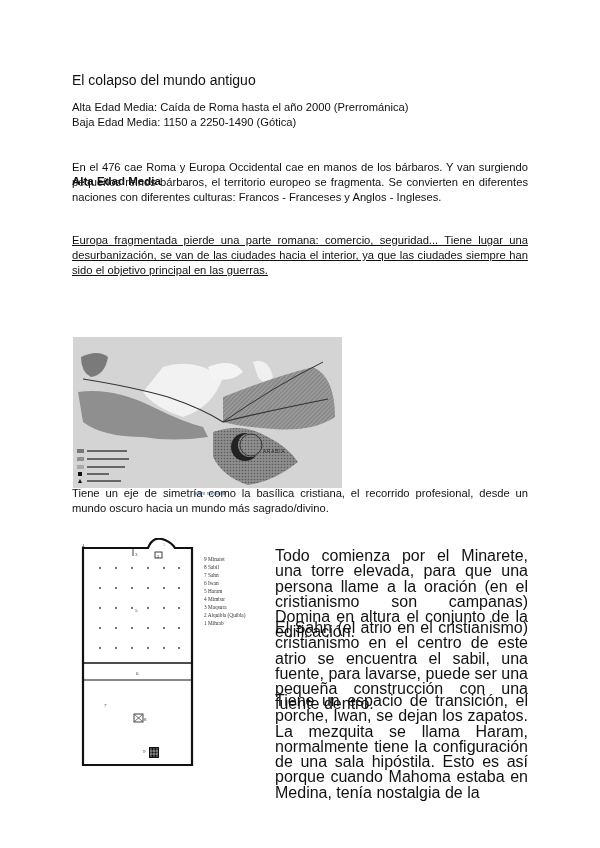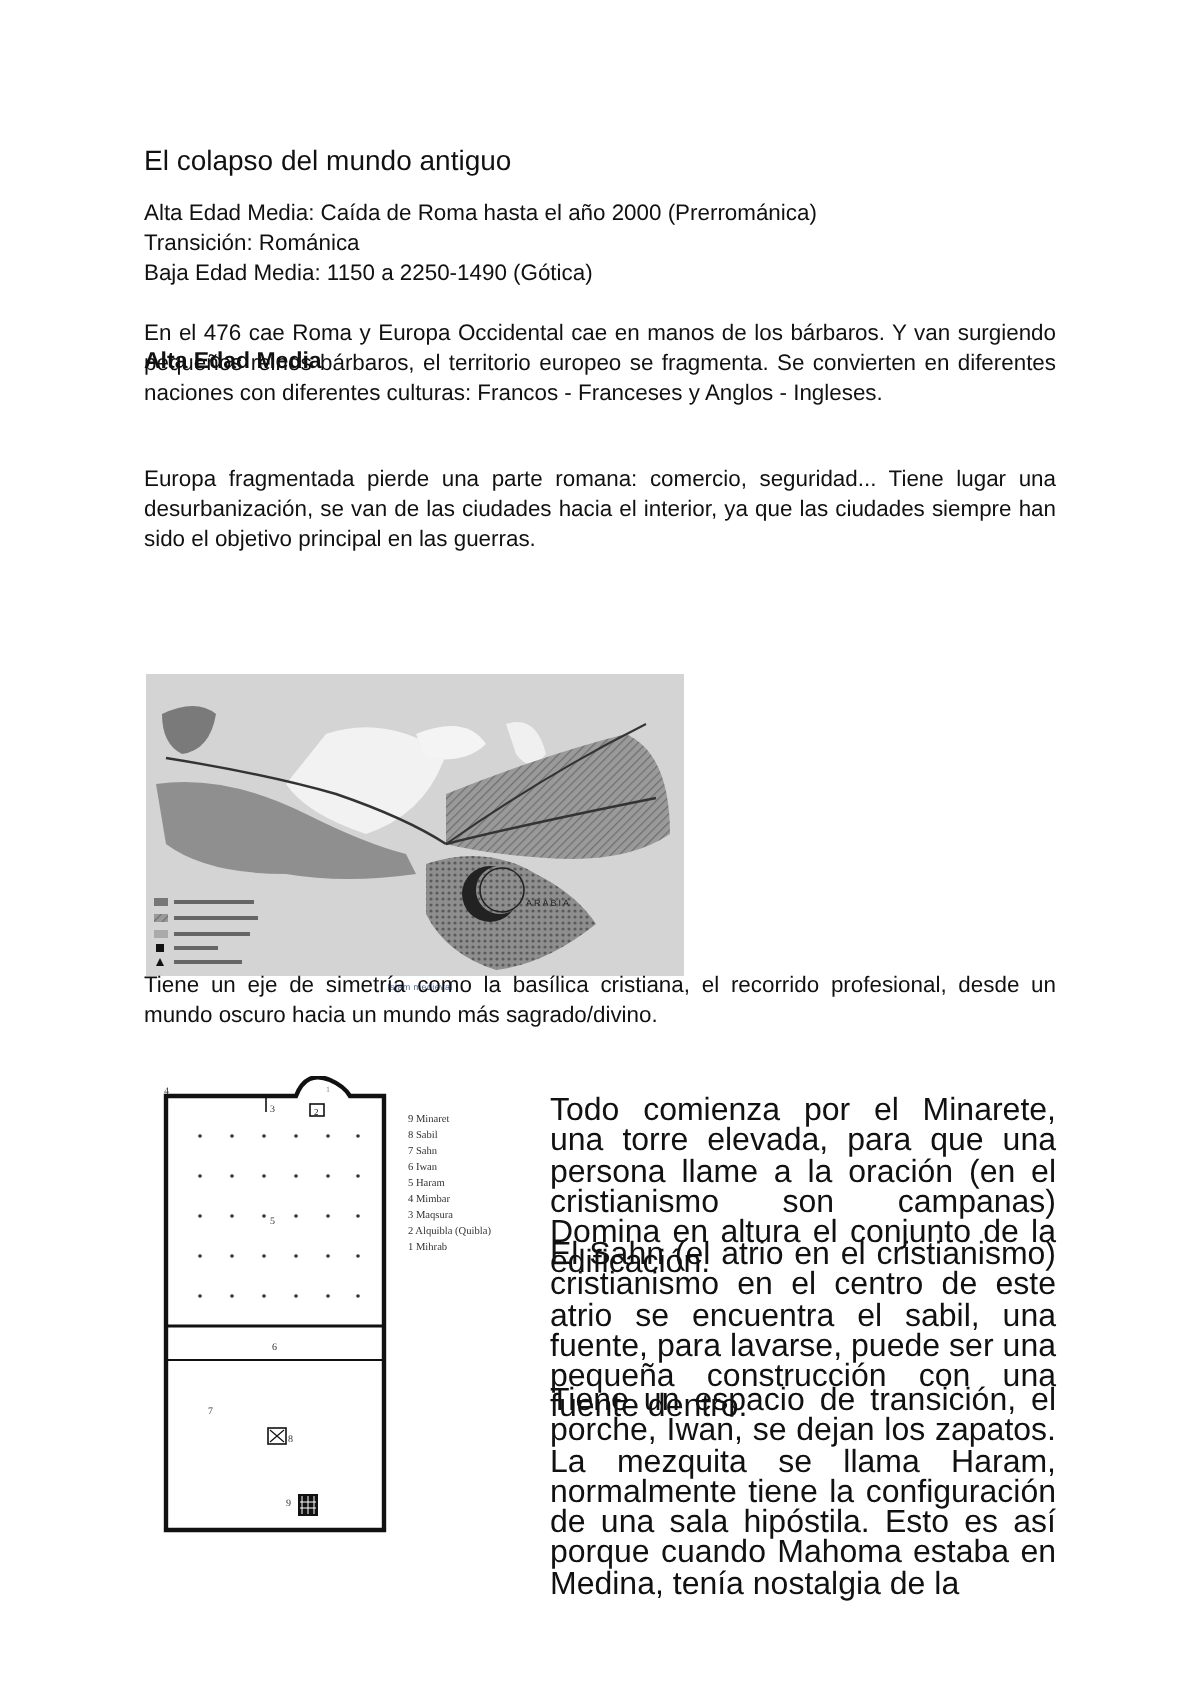--- a/index.html
+++ b/index.html
@@ -6,41 +6,40 @@
   body { width: 600px; height: 848px; position: relative; overflow: hidden;
          font-family: "Liberation Sans", sans-serif; color: #111; }
   .page { position: absolute; left: 0; top: 0; width: 600px; height: 848px; background: #fff; }
   .p { position: absolute; left: 72px; width: 456px; font-size: 11.2px; line-height: 15.2px; margin: 0; }
   .just { text-align: justify; text-align-last: left; }
   .title { top: 73px; font-weight: normal; font-size: 14px; }
   .periods { top: 100px; }
   .periods div { height: 15.2px; }
   .h2 { top: 174px; font-weight: bold; font-size: 11.5px; }
   .para1 { top: 160px; }
-  .para2 { top: 233px; }
+  .para2 { top: 233px; text-decoration: underline; }
   .para3 { top: 292px; }
   .map { position: absolute; left: 73px; top: 337px; width: 269px; height: 151px; overflow: hidden; background: #d8d8d8; }
   .caption { position: absolute; left: 170px; top: 491px; width: 80px; text-align: center; font-size: 4.5px; color: #4a6a9a; letter-spacing: 0.2px; }
   .para4 { top: 486px; }
   .plan { position: absolute; left: 80px; top: 538px; width: 190px; height: 232px; }
   .right { position: absolute; left: 275px; width: 253px; font-size: 16px; line-height: 15.3px; margin: 0; text-align: justify; text-align-last: left; }
   .r1 { top: 548px; }
   .r2 { top: 620px; }
   .r3 { top: 693px; }
 </style>
 </head>
 <body>
 
 <div class="page">
 
   <p class="p title">El colapso del mundo antiguo</p>
 
   <div class="p periods">
     <div>Alta Edad Media: Caída de Roma hasta el año 2000 (Prerrománica)</div>
-    <div>Transición: Románica</div>
     <div>Baja Edad Media: 1150 a 2250-1490 (Gótica)</div>
   </div>
 
   <p class="p h2">Alta Edad Media</p>
 
   <p class="p just para1">En el 476 cae Roma y Europa Occidental cae en manos de los bárbaros. Y van surgiendo pequeños reinos bárbaros, el territorio europeo se fragmenta. Se convierten en diferentes naciones con diferentes culturas: Francos - Franceses y Anglos - Ingleses.</p>
   <p class="p just para2">Europa fragmentada pierde una parte romana: comercio, seguridad... Tiene lugar una desurbanización, se van de las ciudades hacia el interior, ya que las ciudades siempre han sido el objetivo principal en las guerras.</p>
 
   <div class="map">
     <svg width="269" height="151" viewBox="0 0 269 151">

